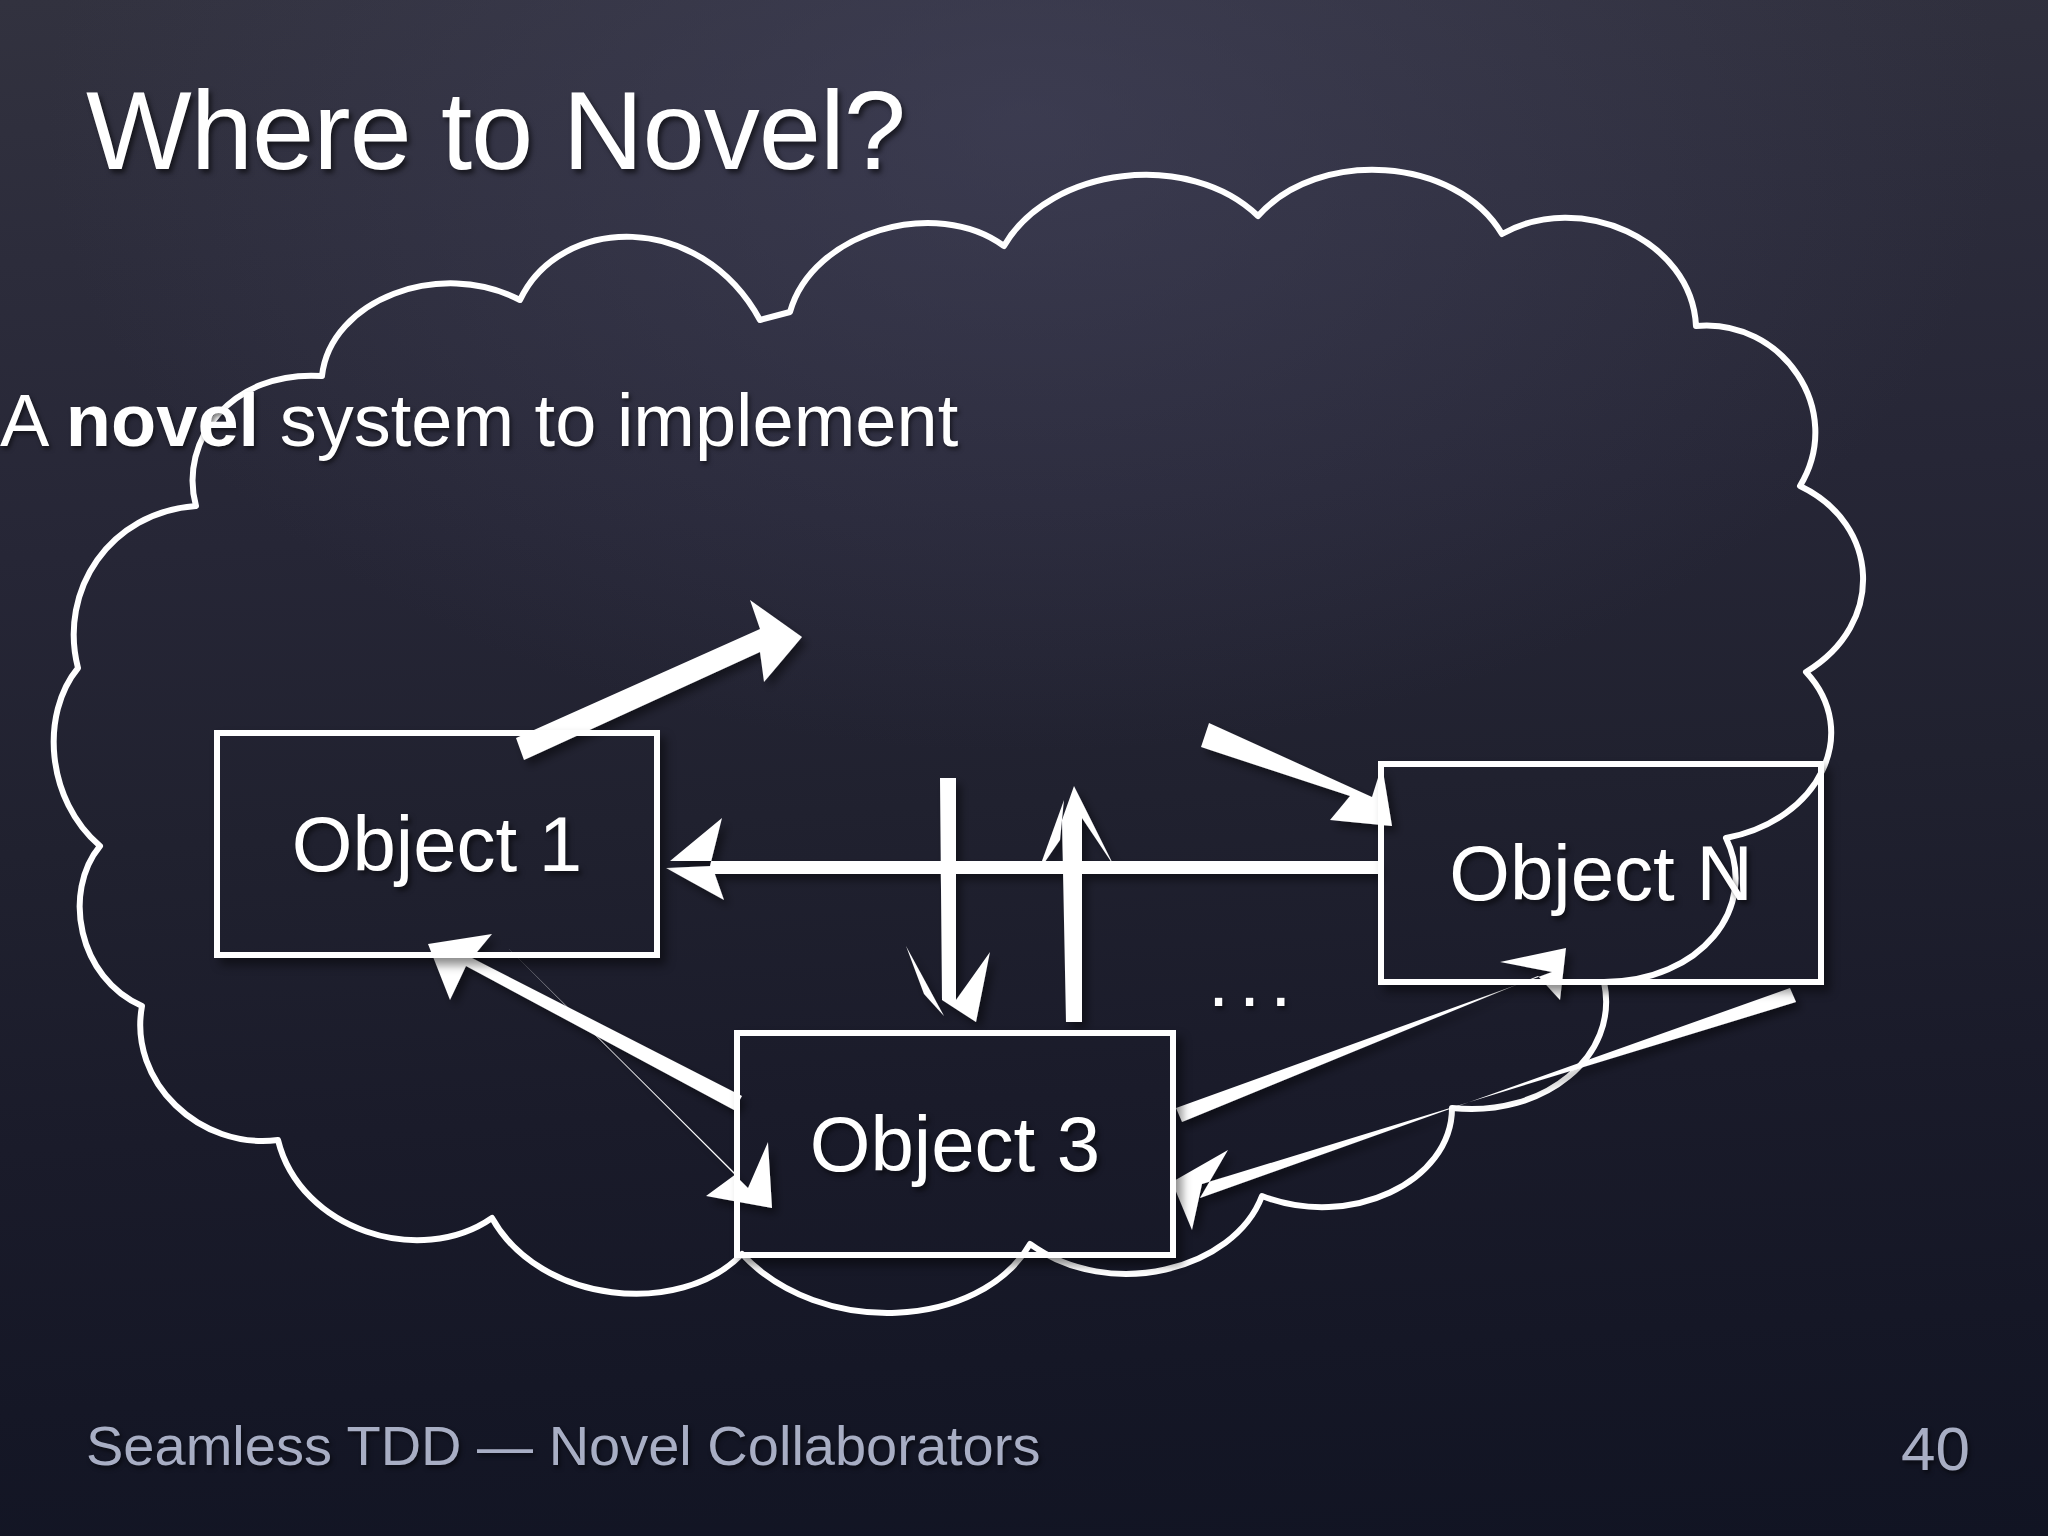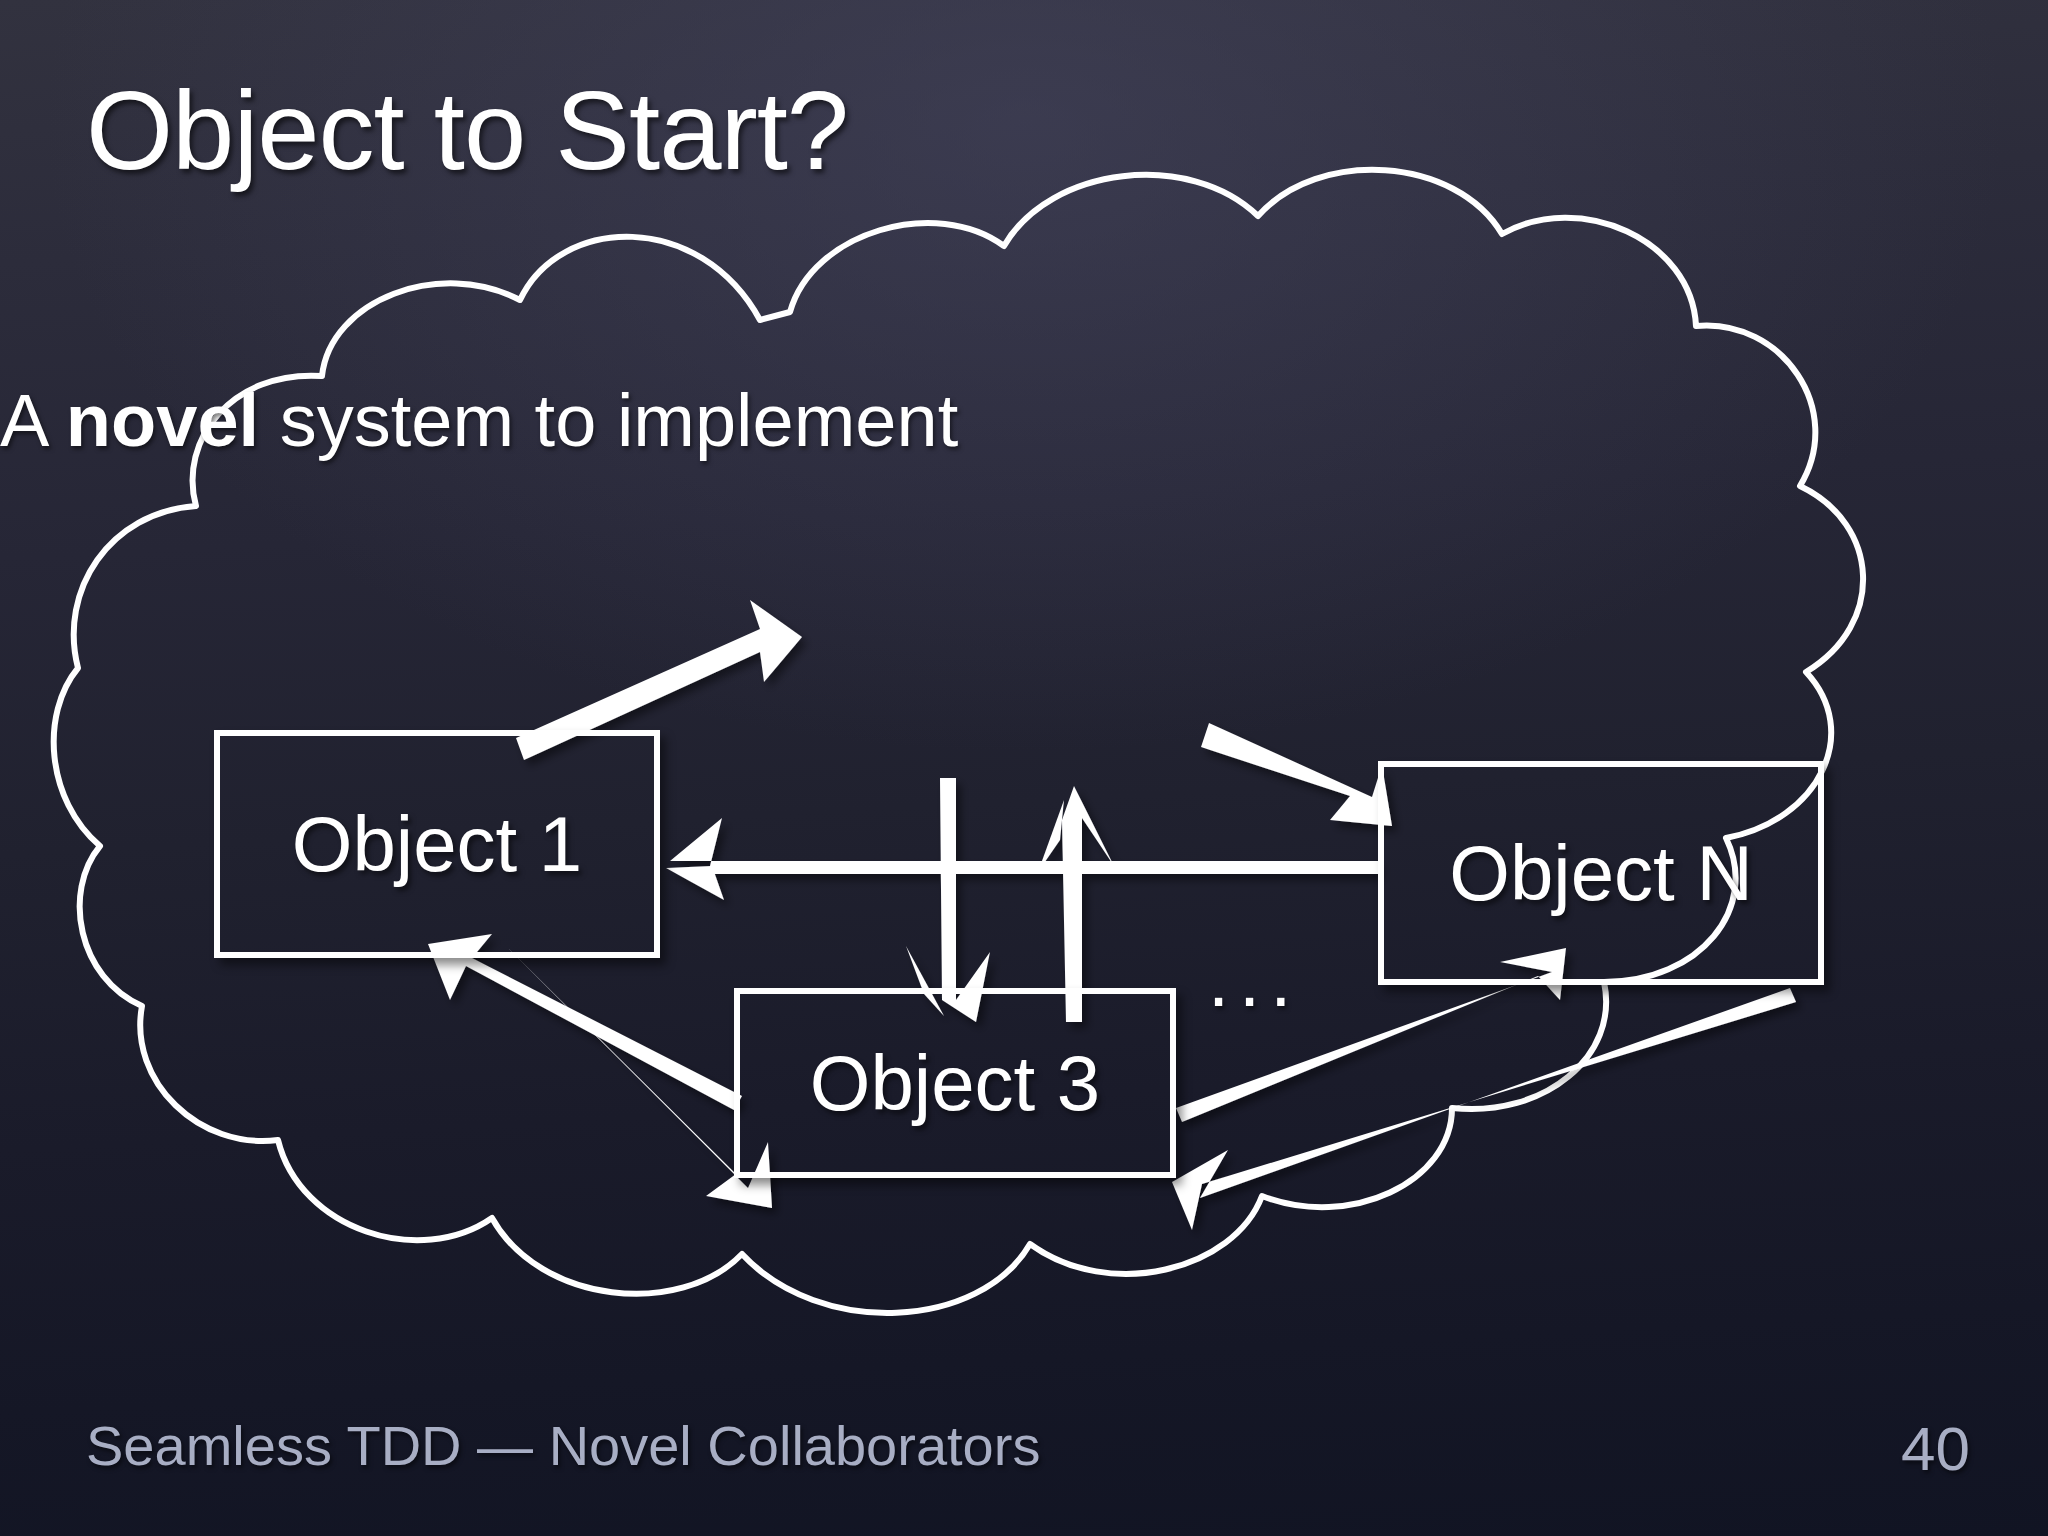--- a/index.html
+++ b/index.html
@@ -73,21 +73,21 @@
   .obj-label {
     font-size: 78px;
     color: #ffffff;
     text-shadow: 3px 4px 5px rgba(0,0,0,0.5);
     white-space: nowrap;
     line-height: 1;
   }
   #box-obj1 { left: 214px;  top: 730px;  width: 446px; height: 228px; }
   #box-obj2 { left: 774px;  top: 551px;  width: 440px; height: 227px; }
   #box-objn { left: 1378px; top: 761px;  width: 446px; height: 224px; }
-  #box-obj3 { left: 734px;  top: 988px; width: 442px; height: 190px; }
+  #box-obj3 { left: 734px;  top: 1030px; width: 442px; height: 228px; }
 
   
   #ellipsis {
     position: absolute;
     left: 1208px;
     top: 942px;
     font-size: 76px;
     color: #ffffff;
     letter-spacing: 10px;
     text-shadow: 2px 3px 4px rgba(0,0,0,0.5);
@@ -124,21 +124,21 @@
     color: #a8aec4;
     text-shadow: 2px 3px 4px rgba(0,0,0,0.5);
     line-height: 1;
   }
 </style>
 </head>
 <body>
 
 <div id="slide">
 
-  <div id="title">Object to Start?</div>
+  <div id="title">Where to Novel?</div>
 
   <svg id="cloud-svg" viewBox="0 0 2048 1536">
     <path fill="none" stroke="#ffffff" stroke-width="6" stroke-linejoin="round" stroke-linecap="round" d="
         M 760 320
         C 700 210, 560 215, 520 300
         C 440 258, 330 300, 322 376
         C 232 370, 178 440, 196 506
         C 110 512, 58 590, 78 668
         C 40 714, 46 800, 100 846
         C 62 892, 78 978, 142 1006

